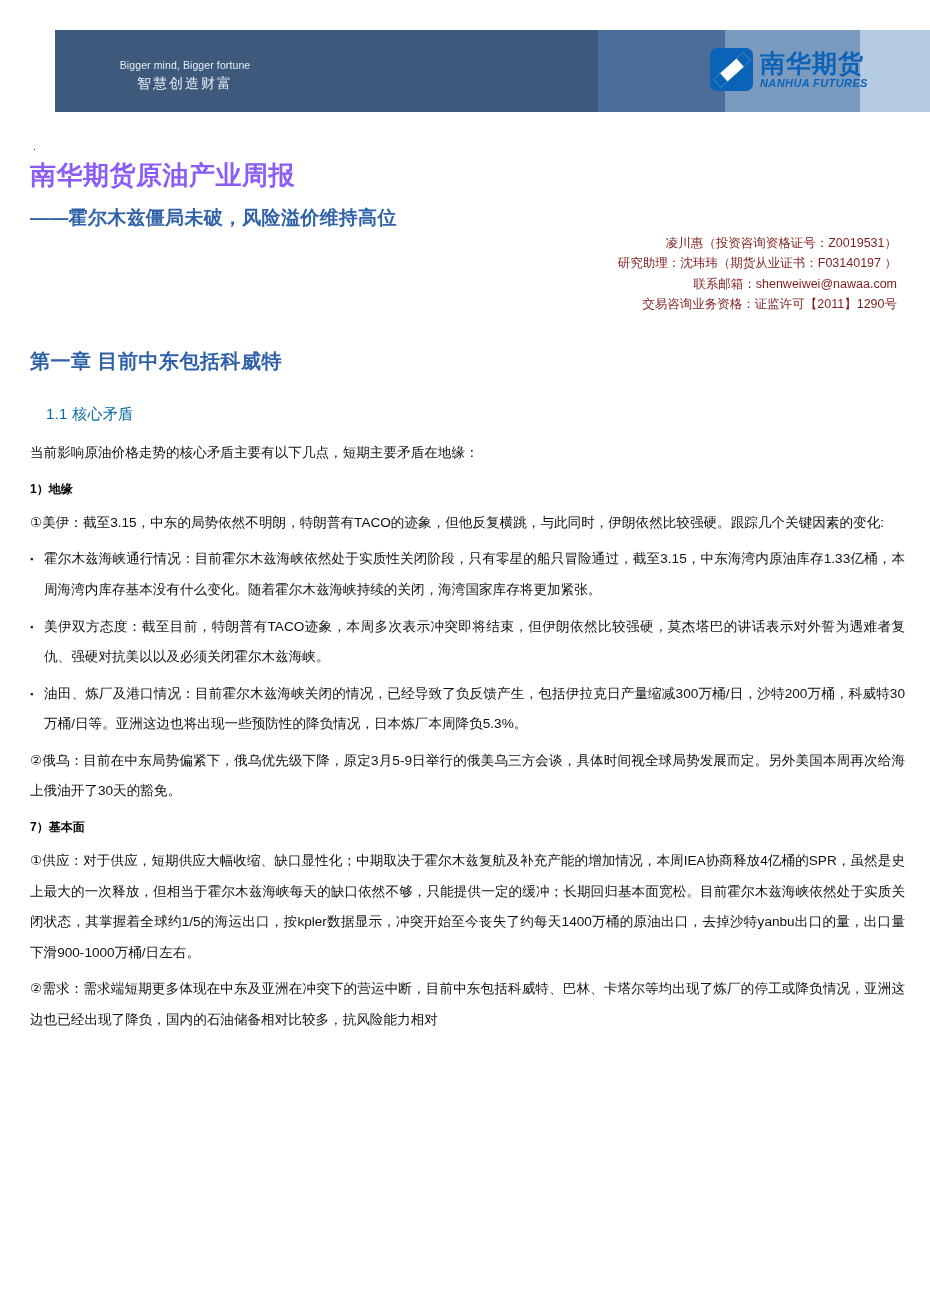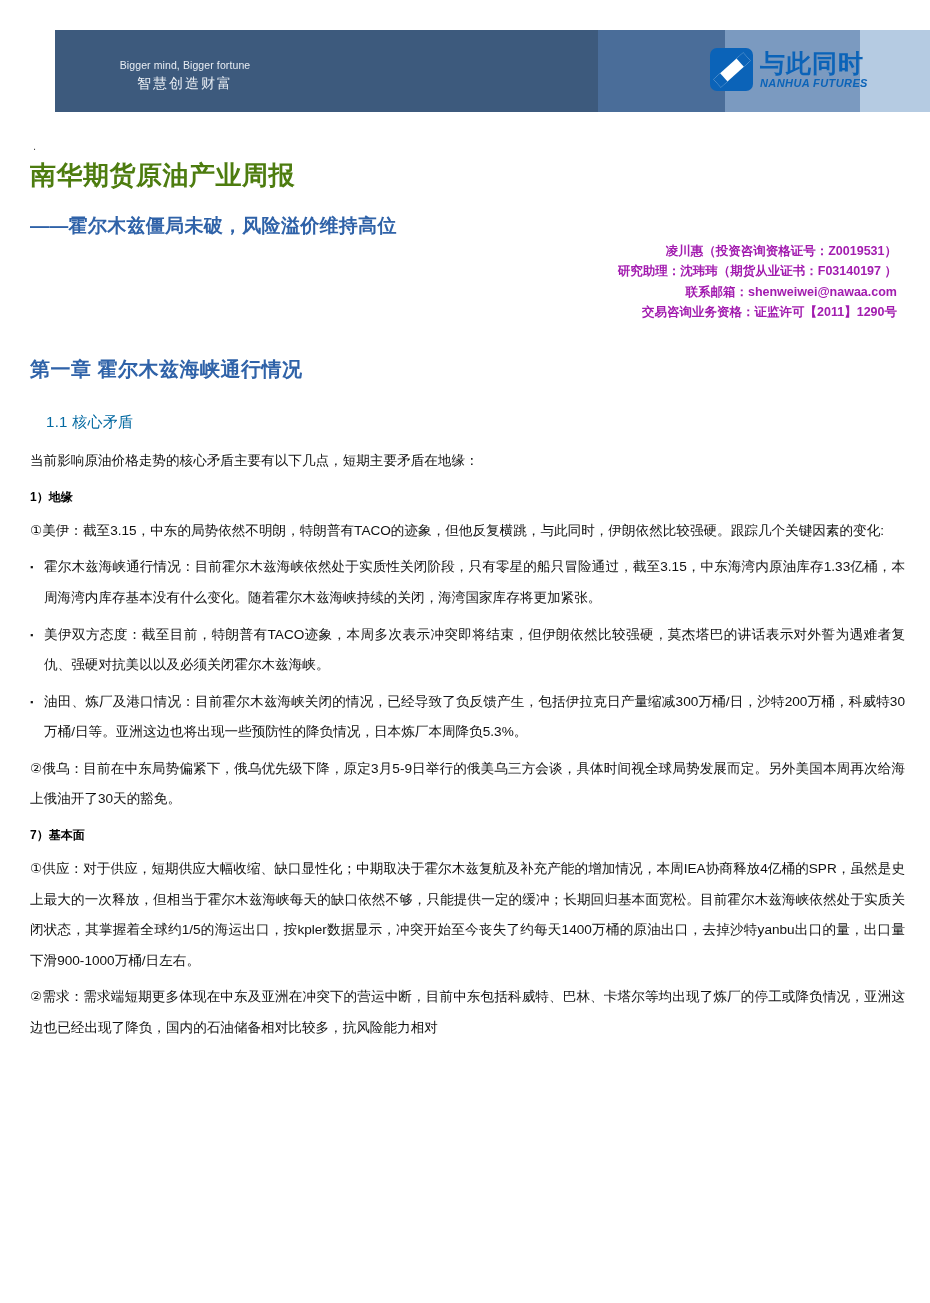--- a/index.html
+++ b/index.html
@@ -118,40 +118,40 @@
   .doc {
     position: absolute;
     left: 30px;
     top: 158px;
     width: 875px;
   }
 
   .doc-title {
     font-size: 26px;
     font-weight: bold;
-    color: #4d7c0f;
+    color: #8b5cf6;
     letter-spacing: .5px;
-    margin: 0 0 20px 0;
+    margin: 0 0 12px 0;
   }
   .doc-subtitle {
     font-size: 19px;
     font-weight: bold;
     color: #2f62a8;
     letter-spacing: .3px;
     margin: 0 8px 2px 0;
   }
 
   .meta {
     text-align: right;
     margin: 0 8px 0 0;
   }
   .meta-line {
     font-size: 12.5px;
-    font-weight: bold;
-    color: #a21caf;
+    font-weight: normal;
+    color: #7f1d1d;
     line-height: 1.62;
     white-space: nowrap;
   }
 
   .chapter {
     font-size: 20px;
     font-weight: bold;
     color: #2f62a8;
     margin: 34px 0 0 0;
     letter-spacing: .5px;
@@ -211,41 +211,41 @@
   <div class="slogan">
     <div class="slogan-en">Bigger mind, Bigger fortune</div>
     <div class="slogan-cn">智慧创造财富</div>
   </div>
 
   <div class="logo">
     <div class="logo-mark">
       <div class="slash"></div>
     </div>
     <div class="logo-text">
-      <div class="logo-cn">与此同时</div>
+      <div class="logo-cn">南华期货</div>
       <div class="logo-en">NANHUA FUTURES</div>
     </div>
   </div>
 </div>
 
 <div class="stray-dot">.</div>
 
 <div class="doc">
 
   <h1 class="doc-title">南华期货原油产业周报</h1>
   <div class="doc-subtitle">——霍尔木兹僵局未破，风险溢价维持高位</div>
 
   <div class="meta">
     <div class="meta-line">凌川惠（投资咨询资格证号：Z0019531）</div>
     <div class="meta-line">研究助理：沈玮玮（期货从业证书：F03140197 ）</div>
     <div class="meta-line">联系邮箱：shenweiwei@nawaa.com</div>
     <div class="meta-line">交易咨询业务资格：证监许可【2011】1290号</div>
   </div>
 
-  <h2 class="chapter">第一章 霍尔木兹海峡通行情况</h2>
+  <h2 class="chapter">第一章 目前中东包括科威特</h2>
   <h3 class="section">1.1 核心矛盾</h3>
 
   <p class="para">当前影响原油价格走势的核心矛盾主要有以下几点，短期主要矛盾在地缘：</p>
 
   <div class="subhead">1）地缘</div>
   <p class="para tight">①美伊：截至3.15，中东的局势依然不明朗，特朗普有TACO的迹象，但他反复横跳，与此同时，伊朗依然比较强硬。跟踪几个关键因素的变化:</p>
 
   <p class="bullet">
     <span class="marker">▪</span>
     <span>霍尔木兹海峡通行情况：目前霍尔木兹海峡依然处于实质性关闭阶段，只有零星的船只冒险通过，截至3.15，中东海湾内原油库存1.33亿桶，本周海湾内库存基本没有什么变化。随着霍尔木兹海峡持续的关闭，海湾国家库存将更加紧张。</span>

